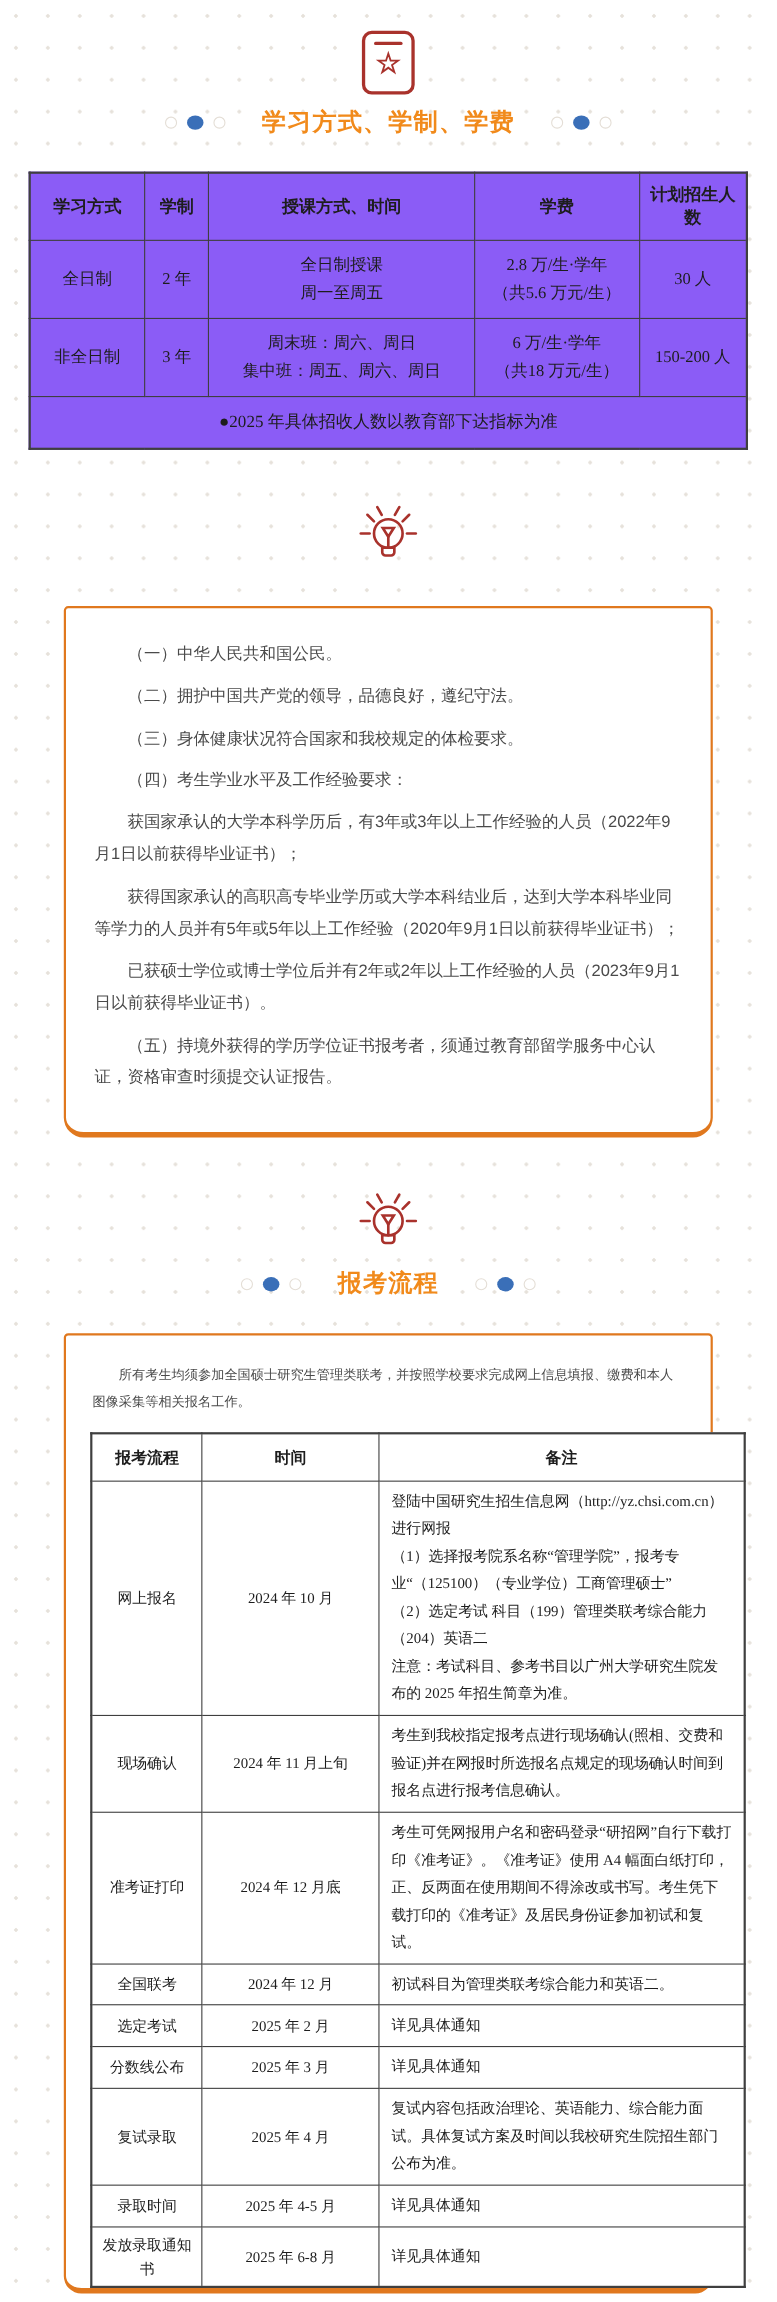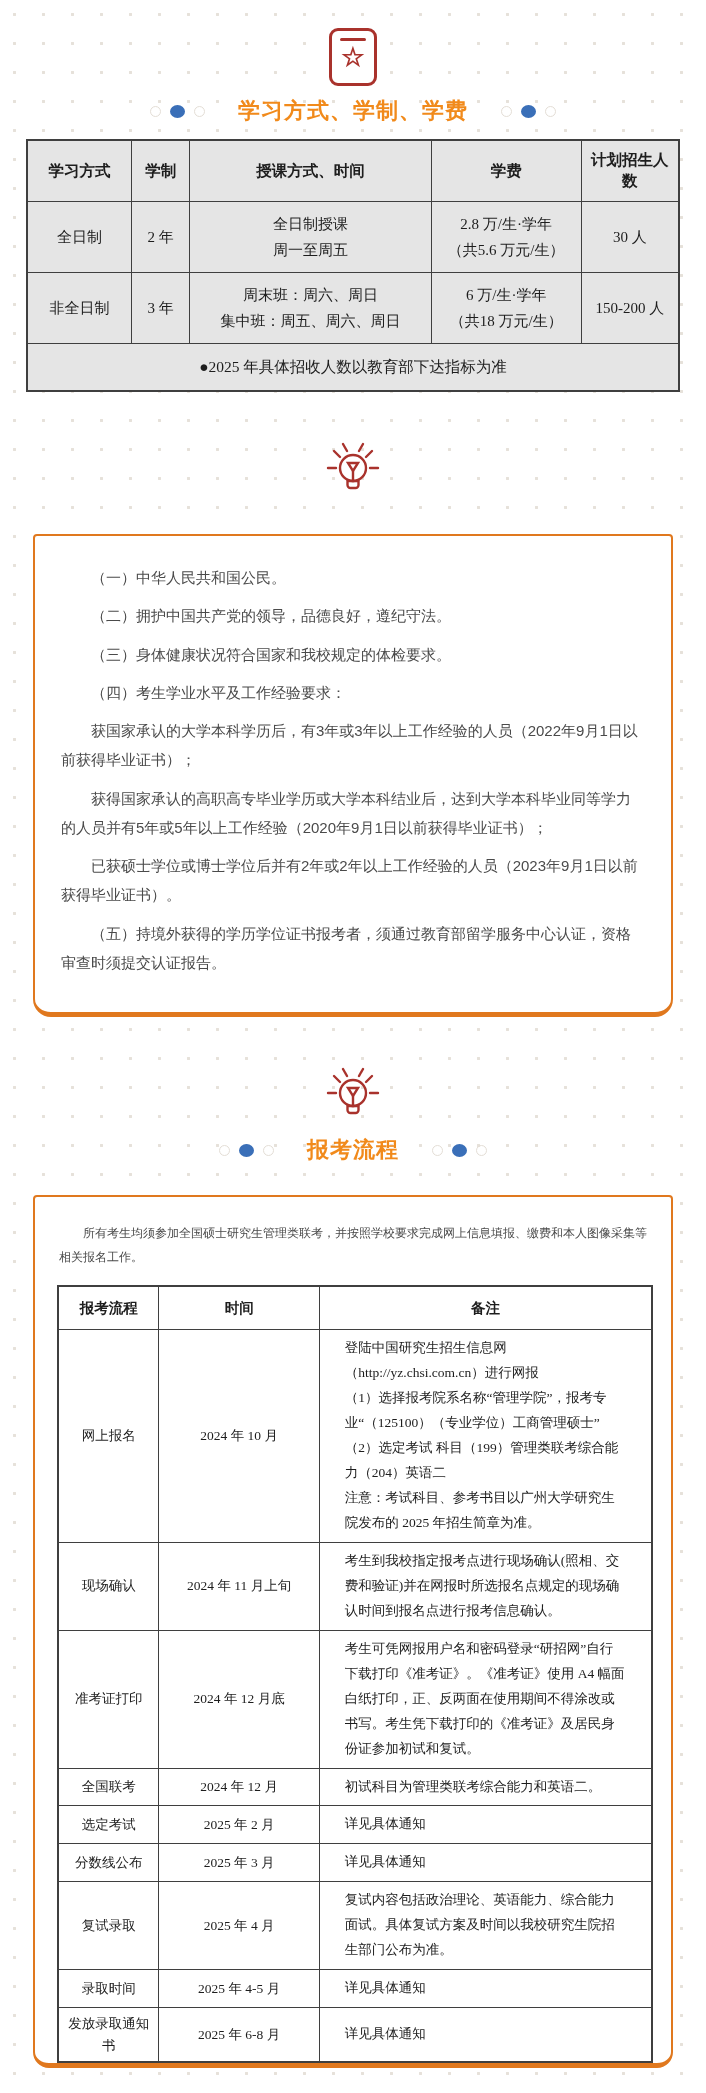--- a/index.html
+++ b/index.html
@@ -30,33 +30,33 @@
     font-size:22px;font-weight:bold;color:#f18a1b;letter-spacing:1px;
     margin:0 24px;font-family:"Liberation Sans",sans-serif;
   }
 
   
   .bulb{display:block;margin:46px auto 6px auto;}
 
   
   table{border-collapse:collapse;}
   .t1{
-    width:654px;margin:13px auto 0 auto;background:#e5e5e5;
+    width:654px;margin:30px auto 0 auto;background:#8b5cf6;
     font-family:"Liberation Serif",serif;font-size:15px;color:#1d1d1d;
     border:2px solid #3f3f3f;
   }
   .t1 th,.t1 td{border:1.5px solid #3f3f3f;text-align:center;vertical-align:middle;padding:6px 4px;}
   .t1 th{font-weight:bold;font-size:15.5px;height:48px;}
   .t1 td{height:58px;line-height:1.75;}
   .t1 .footnote td{height:34px;font-size:15.5px;}
   .ml{white-space:pre-line;}
 
   
   .obox{
-    width:640px;margin:30px auto 0 auto;background:#fff;
+    width:590px;margin:30px auto 0 auto;background:#fff;
     border:2.5px solid #e0781e;border-bottom-width:5px;
     border-radius:4px 4px 18px 18px;
     box-sizing:border-box;
   }
   .cond{padding:18px 26px 26px 26px;}
   .cond p{
     font-size:15px;color:#4a4a4a;line-height:1.95;margin:9px 0;
     text-indent:2em;font-family:"Liberation Sans",sans-serif;
   }
 
@@ -68,21 +68,21 @@
 
   
   .t2{
     width:596px;margin:0 auto;background:#fff;
     font-family:"Liberation Serif",serif;font-size:13.5px;color:#1d1d1d;
     border:2px solid #3f3f3f;
   }
   .t2 th,.t2 td{border:1.5px solid #3f3f3f;vertical-align:middle;padding:5px 6px;}
   .t2 th{font-weight:bold;font-size:14.5px;height:32px;text-align:center;}
   .t2 .c-step,.t2 .c-time{text-align:center;line-height:1.6;}
-  .t2 .c-note{text-align:left;line-height:1.85;padding:6px 25px;}
+  .t2 .c-note{text-align:left;line-height:1.85;padding:6px 11px;}
 </style>
 </head>
 <body>
 
 <div class="page">
 
   <div class="badge">
     <div class="bar"></div>
     <div class="star">☆</div>
   </div>

